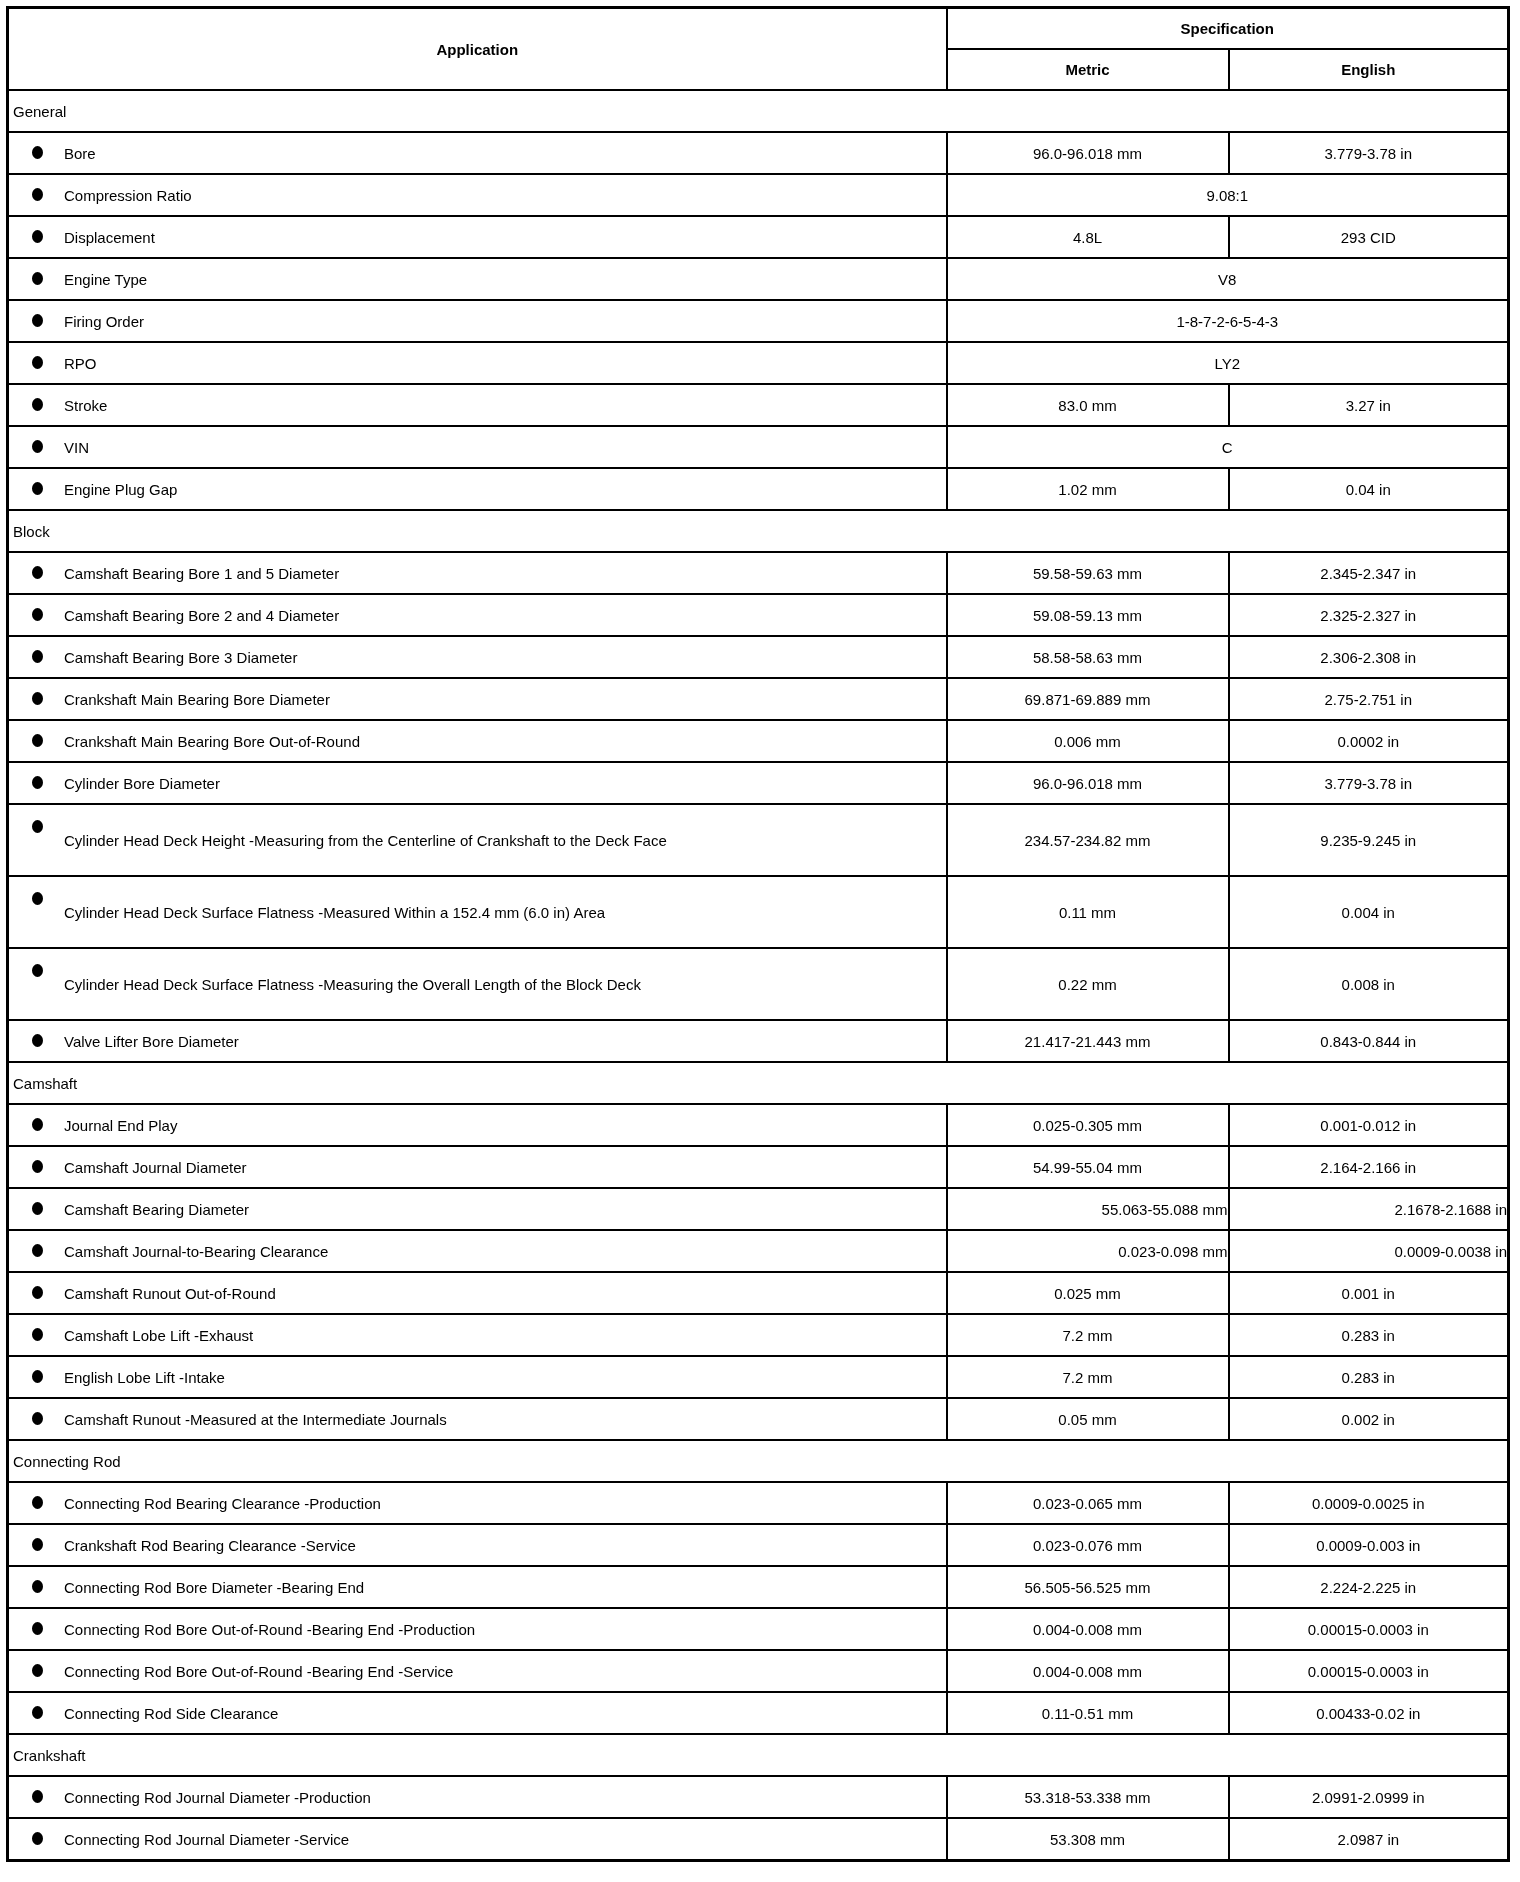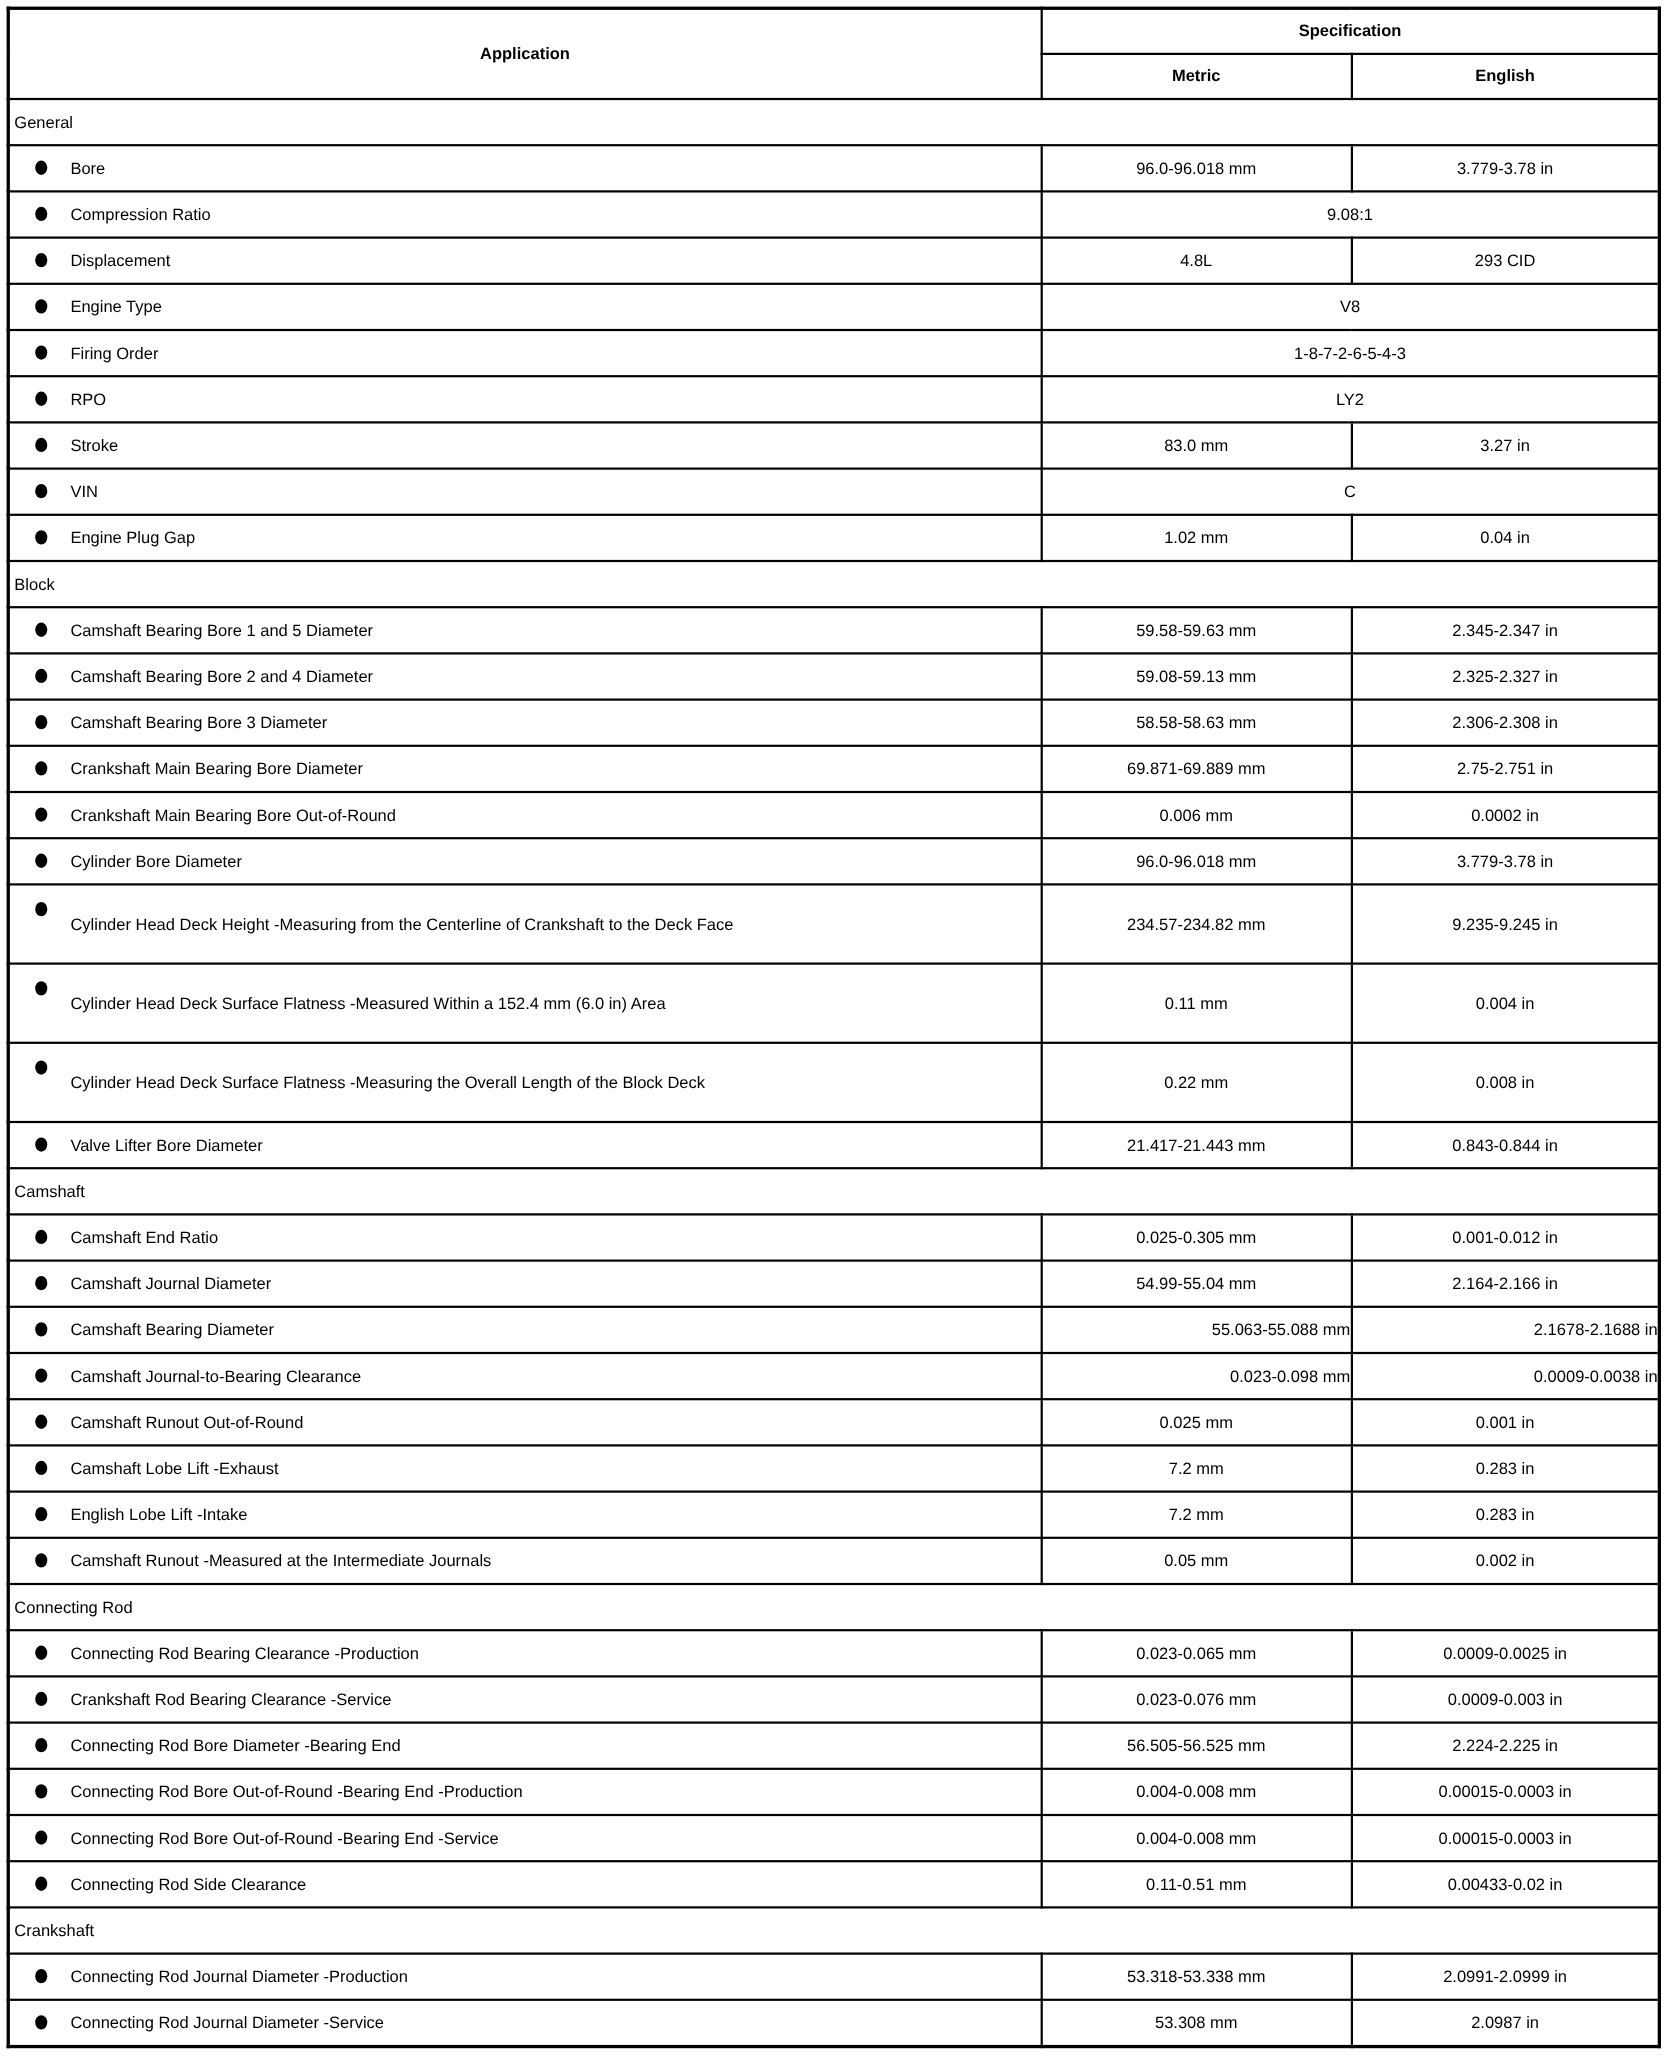--- a/index.html
+++ b/index.html
@@ -184,21 +184,21 @@
       </tr>
       <tr class="item">
         <td class="app"><span class="bullet"></span><span>Valve Lifter Bore Diameter</span></td>
         <td class="val">21.417-21.443 mm</td>
         <td class="val">0.843-0.844 in</td>
       </tr>
       <tr class="section">
         <td colspan="3">Camshaft</td>
       </tr>
       <tr class="item">
-        <td class="app"><span class="bullet"></span><span>Camshaft End Ratio</span></td>
+        <td class="app"><span class="bullet"></span><span>Journal End Play</span></td>
         <td class="val">0.025-0.305 mm</td>
         <td class="val">0.001-0.012 in</td>
       </tr>
       <tr class="item">
         <td class="app"><span class="bullet"></span><span>Camshaft Journal Diameter</span></td>
         <td class="val">54.99-55.04 mm</td>
         <td class="val">2.164-2.166 in</td>
       </tr>
       <tr class="item">
         <td class="app"><span class="bullet"></span><span>Camshaft Bearing Diameter</span></td>

